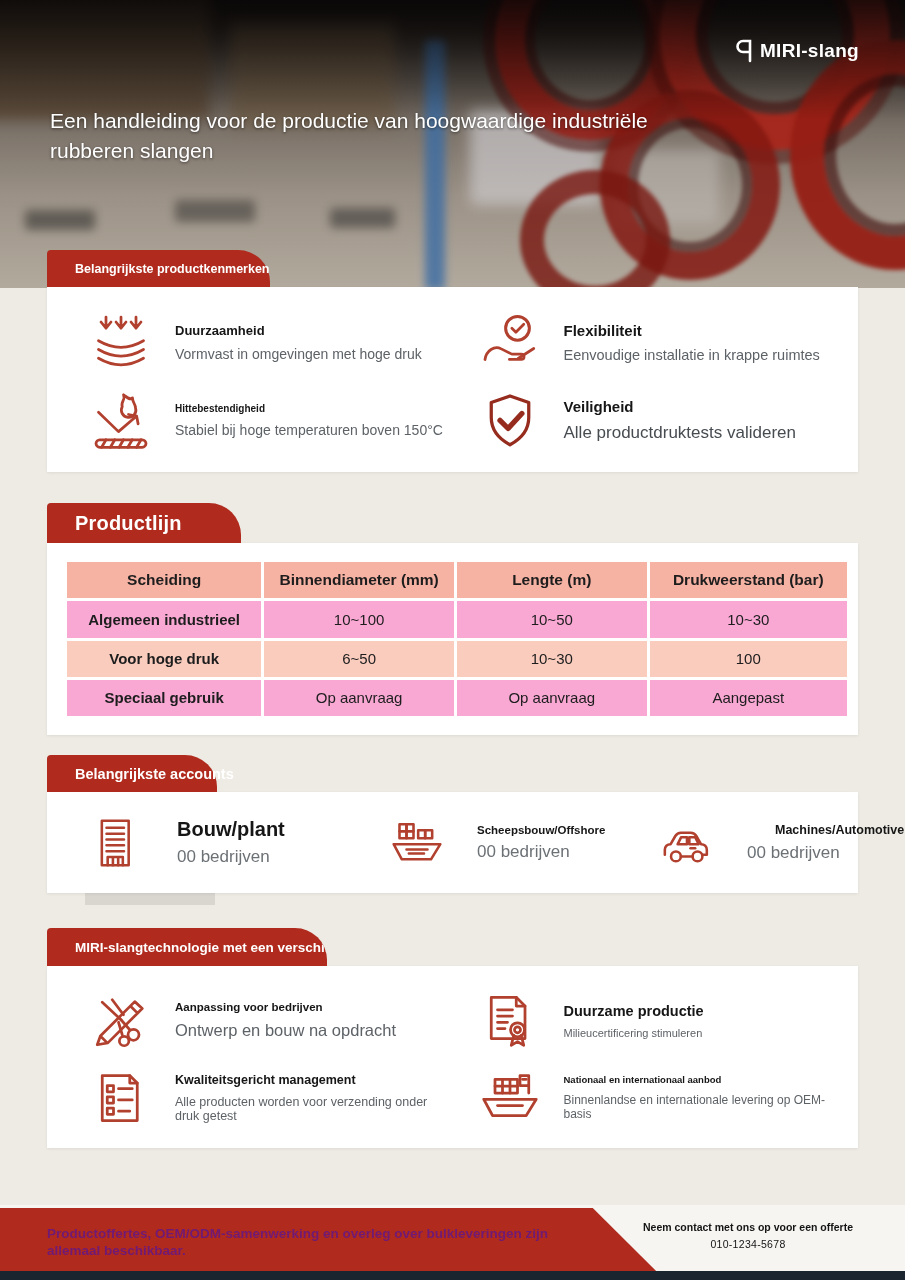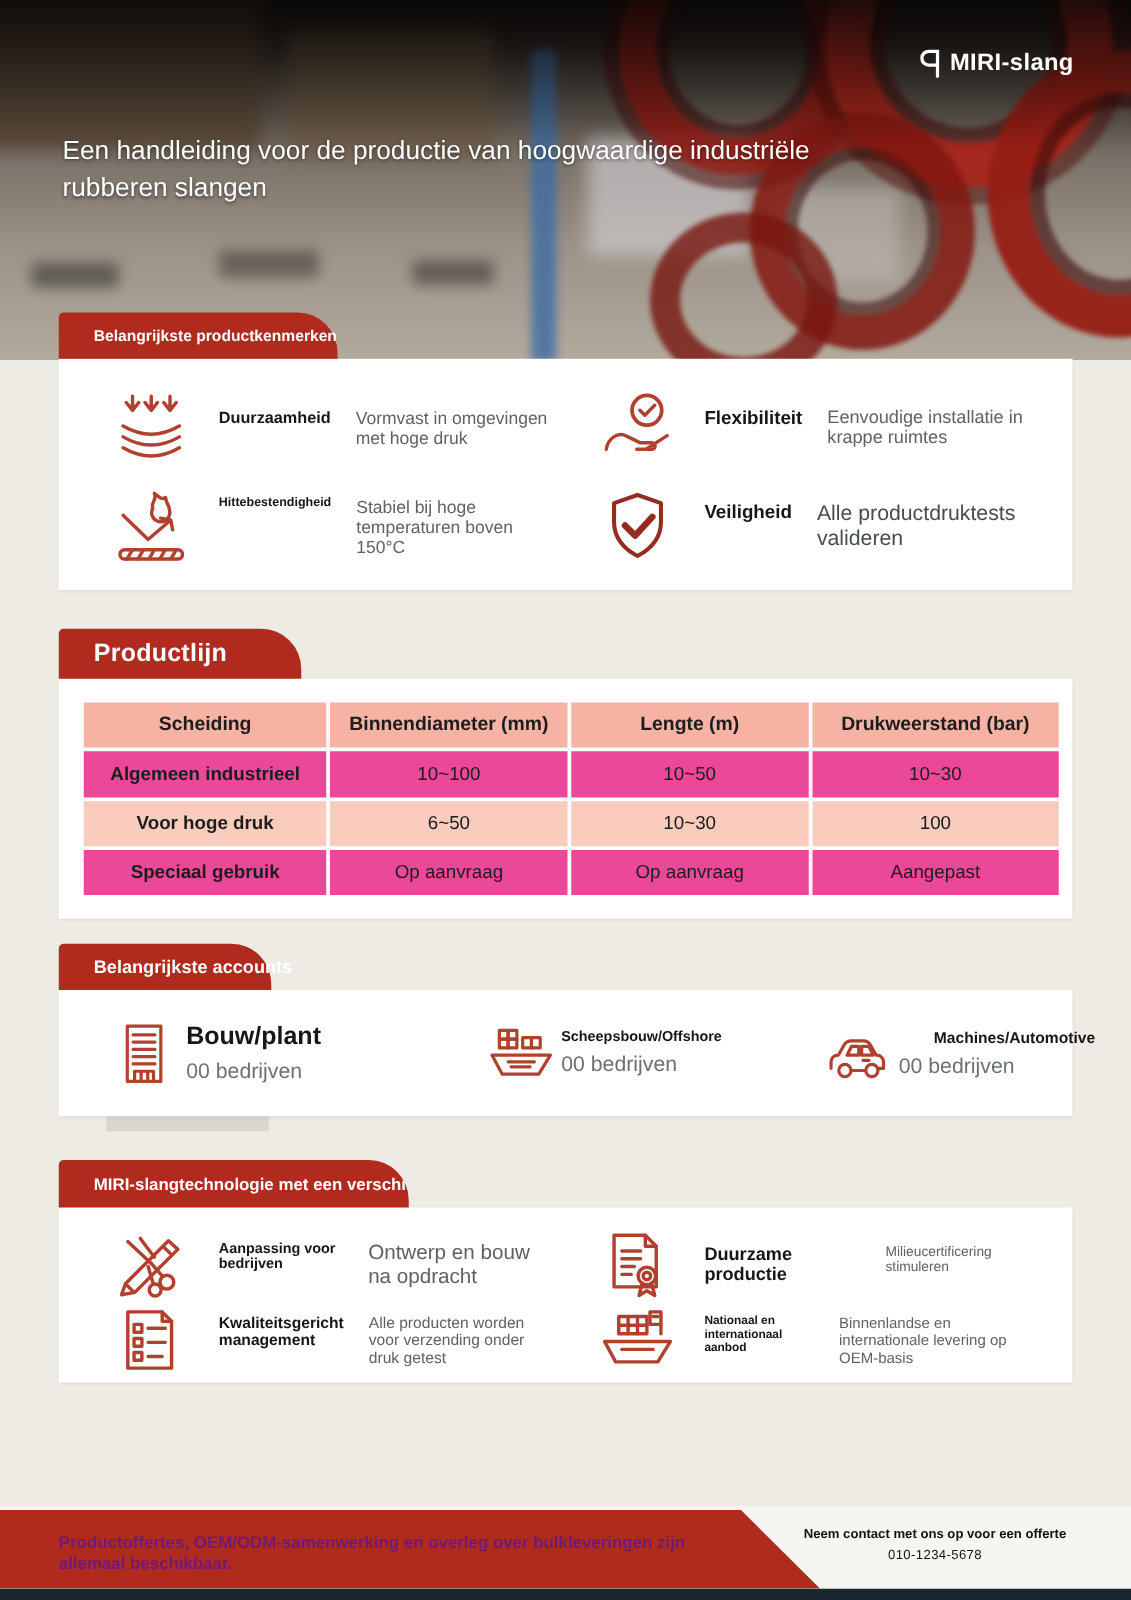--- a/index.html
+++ b/index.html
@@ -47,53 +47,53 @@
   #banner-features{top:250px;width:223px;height:37px;font-size:12.5px;}
   #banner-product{top:503px;width:194px;height:40px;font-size:20px;letter-spacing:.2px;}
   #banner-accounts{top:755px;width:170px;height:37px;font-size:14.5px;overflow:visible;}
   #banner-tech{top:928px;width:280px;height:38px;font-size:13.5px;overflow:hidden;}
 
   
   .card{position:absolute;left:47px;width:811px;background:#fff;box-shadow:0 1px 3px rgba(0,0,0,.07);z-index:2;}
   #card-features{top:287px;height:185px;}
   #card-product{top:543px;height:192px;}
   #card-accounts{top:792px;height:101px;}
-  #card-tech{top:966px;height:140px;}
+  #card-tech{top:966px;height:182px;}
   #accounts-shadow{position:absolute;left:85px;top:891px;width:130px;height:14px;background:#d9d6d0;z-index:1;}
 
   
   .grid2x2{display:grid;grid-template-columns:1fr 1fr;height:100%;padding:16px 26px 12px 44px;column-gap:36px;row-gap:0;}
   .feat{display:flex;align-items:center;gap:24px;}
   .icon-box{width:60px;height:60px;flex:none;}
   .icon-box svg{width:100%;height:100%;}
-  .f-text{display:flex;flex-direction:row;gap:20px;}
+  .f-text{display:flex;flex-direction:column;gap:8px;}
   .f-title{font-weight:bold;color:var(--ink);}
   .f-desc{color:var(--gray);}
   
   .sz-f1 .f-title{font-size:13px;} .sz-f1 .f-desc{font-size:14px;}
   .sz-f2 .f-title{font-size:15px;} .sz-f2 .f-desc{font-size:14.5px;}
   .sz-f3 .f-title{font-size:10px;} .sz-f3 .f-desc{font-size:14px;}
   .sz-f4 .f-title{font-size:15px;} .sz-f4 .f-desc{font-size:17px;color:#474c51;}
   .sz-t1 .f-title{font-size:11.5px;} .sz-t1 .f-desc{font-size:16.5px;}
   .sz-t2 .f-title{font-size:14.5px;} .sz-t2 .f-desc{font-size:11px;}
   .sz-t3 .f-title{font-size:12.5px;} .sz-t3 .f-desc{font-size:12.5px;}
   .sz-t4 .f-title{font-size:9.5px;} .sz-t4 .f-desc{font-size:12px;}
 
   
   #ptable{position:absolute;left:20px;top:19px;right:20px;bottom:19px;display:grid;
     grid-template-columns:25.2% 24.6% 24.6% 25.6%;grid-template-rows:1fr 1fr 1fr 1fr;gap:3px;}
   .tcell{display:flex;align-items:center;justify-content:center;font-size:15px;color:#1d1d1d;}
   .th{background:#f6b2a3;font-weight:bold;font-size:15.5px;}
-  .row-a{background:#ec4899;}
+  .row-a{background:#f9a8d4;}
   .row-b{background:#f9ccbe;}
   .tfirst{font-weight:bold;}
 
   
   #accounts-row{display:grid;grid-template-columns:280px 250px 1fr;height:100%;padding:18px 20px 18px 42px;column-gap:20px;}
-  .account{display:flex;align-items:center;gap:4px;}
+  .account{display:flex;align-items:center;gap:32px;}
   .account .icon-box{width:56px;height:56px;}
   .a-text{display:flex;flex-direction:column;gap:6px;}
   .a-title{font-weight:bold;color:var(--ink);}
   .a-count{color:#6c7176;font-size:17px;}
   .sz-a1 .a-title{font-size:20px;}
   .sz-a2 .a-title{font-size:11.5px;}
   .sz-a3 .a-title{font-size:12.5px;margin-left:28px;}
 
   
   #footer{position:absolute;left:0;top:1205px;width:905px;height:75px;background:#f6f5f2;}

